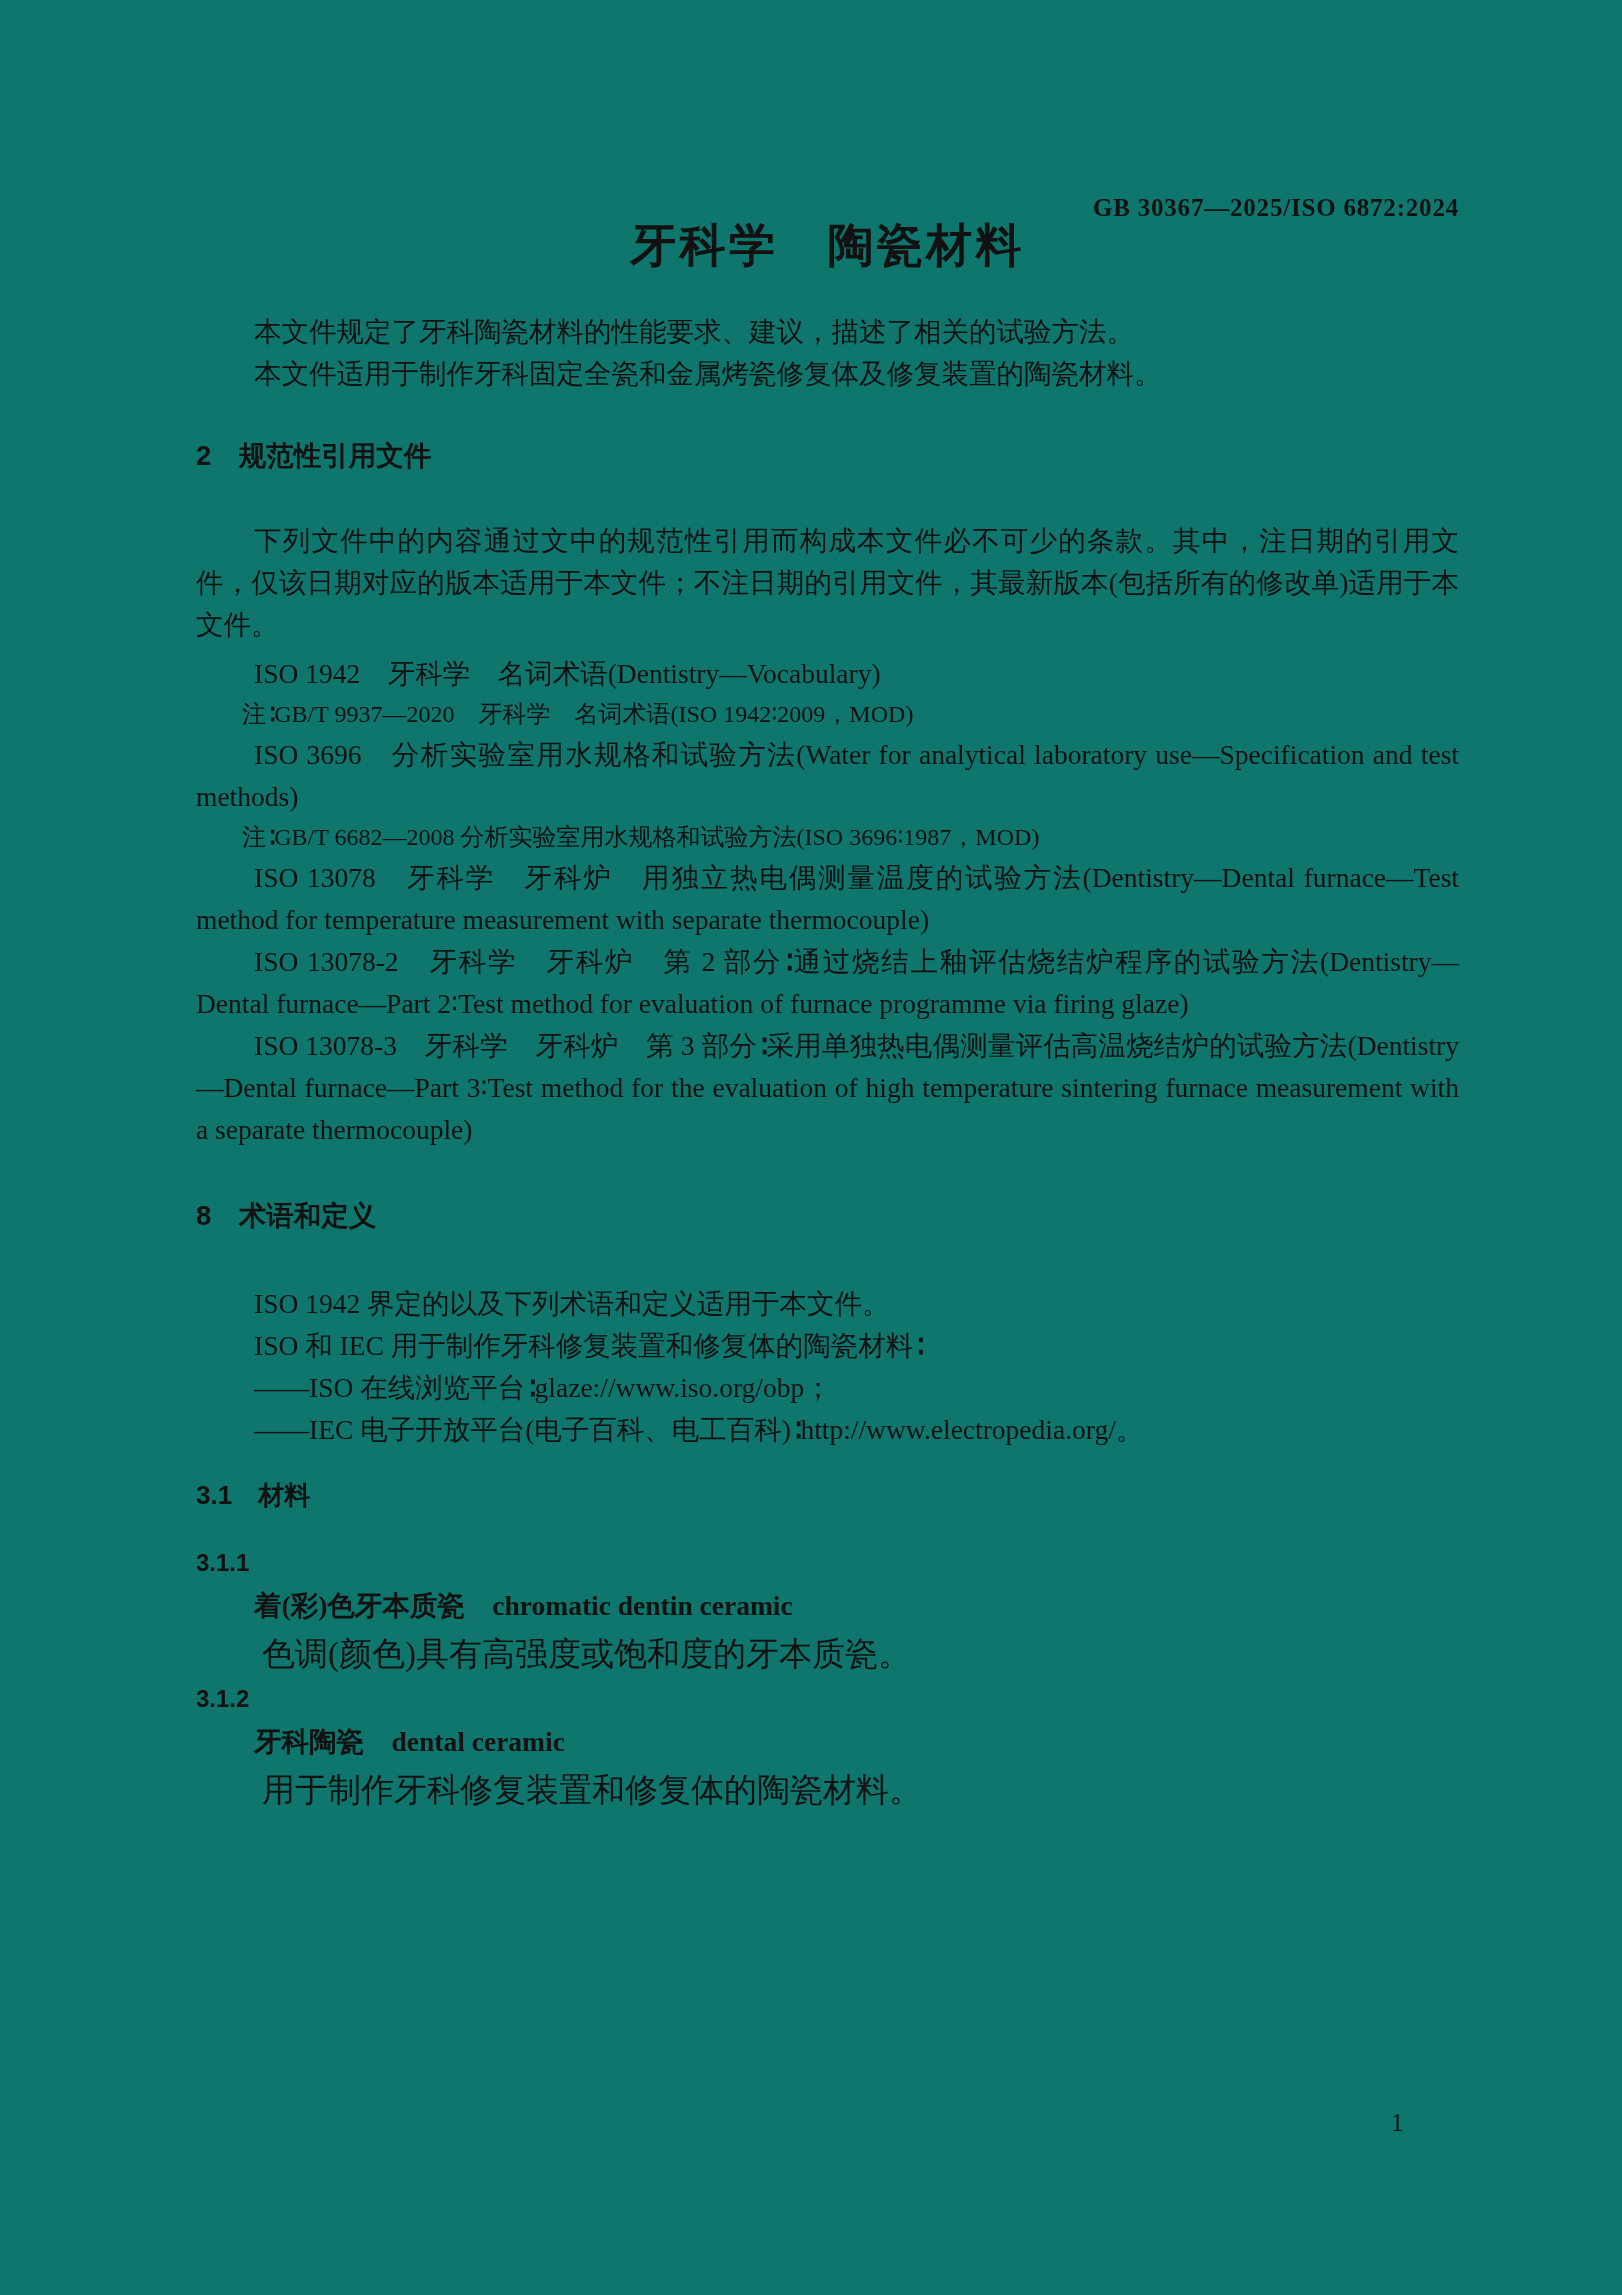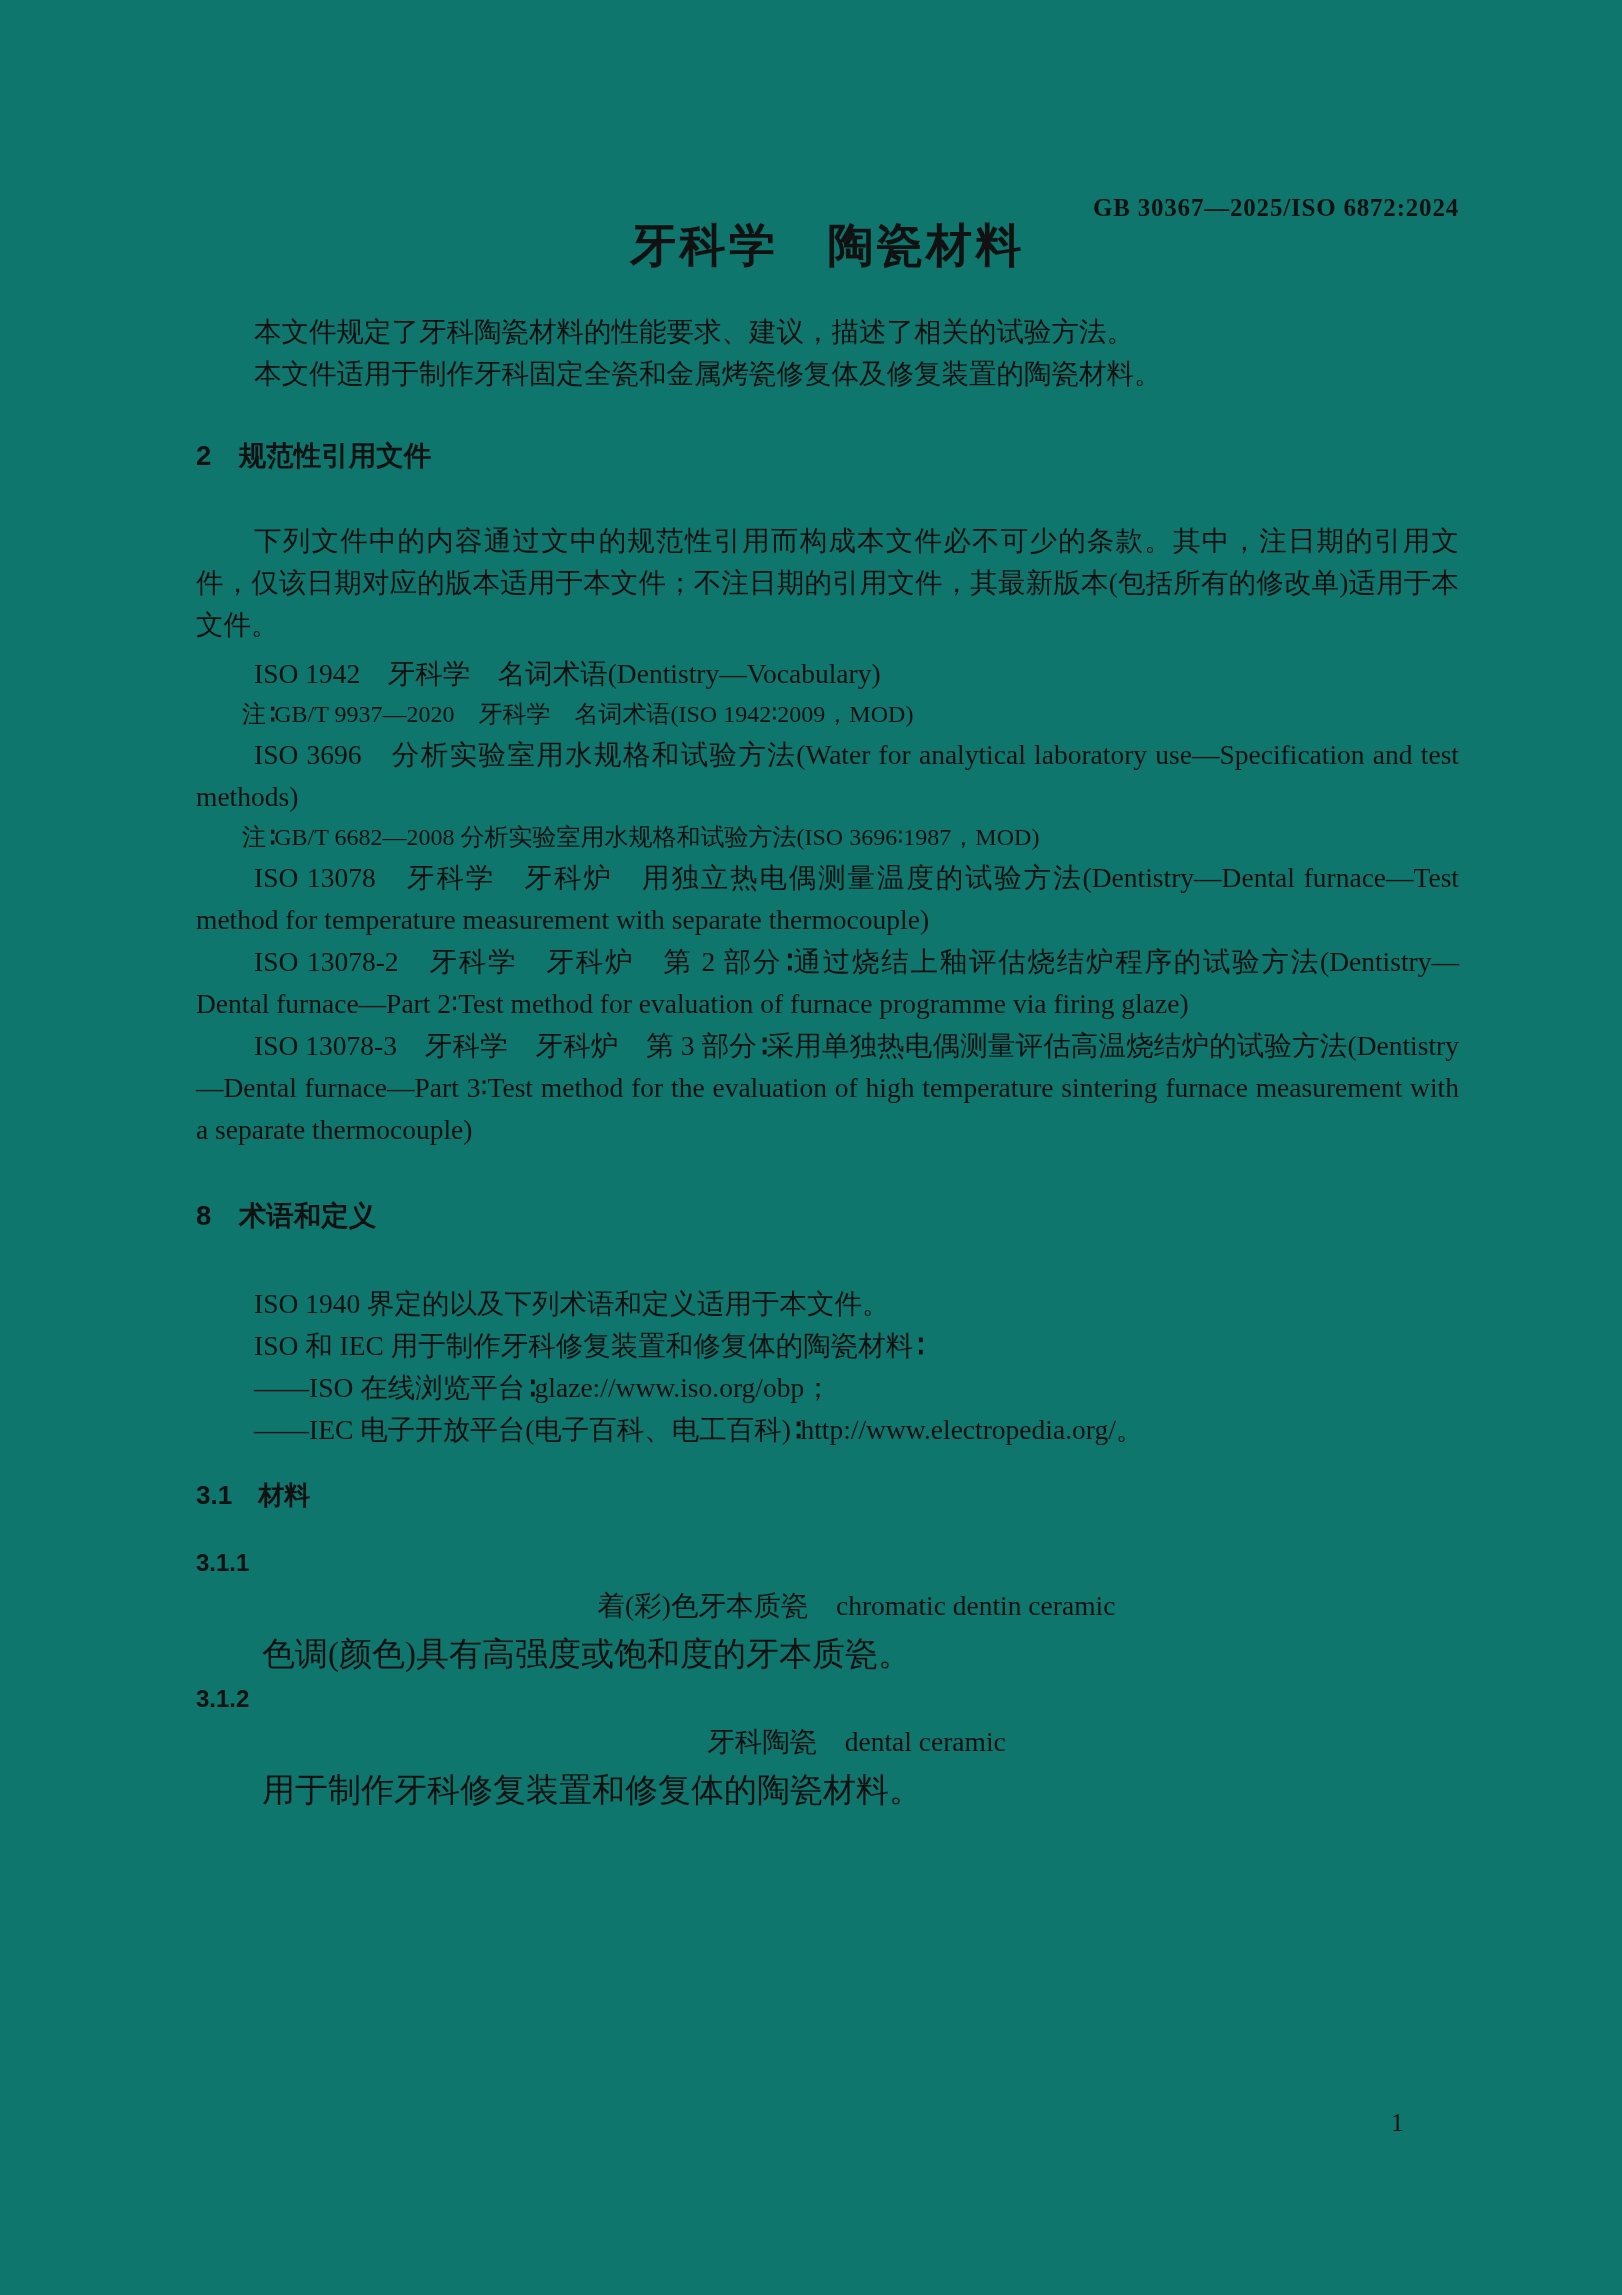--- a/index.html
+++ b/index.html
@@ -79,24 +79,23 @@
   .note {
     font-size: 24px;
     line-height: 39px;
     text-align: justify;
     text-indent: 46px;
     margin: 0;
   }
   .term-line {
     font-size: 27.5px;
     line-height: 40px;
-    font-weight: normal;
+    font-weight: bold;
     text-indent: 58px;
     margin: 6.7px 0 0 0;
-    text-align: center;
   }
   .def-line {
     font-size: 33px;
     line-height: 40px;
     text-indent: 58px;
     margin: 8px;
   }
   .page-number {
     position: absolute;
     left: 1391px;
@@ -126,21 +125,21 @@
       <p class="para ref">ISO 1942　牙科学　名词术语(Dentistry—Vocabulary)</p>
       <p class="note">注∶GB/T 9937—2020　牙科学　名词术语(ISO 1942∶2009，MOD)</p>
       <p class="para ref">ISO 3696　分析实验室用水规格和试验方法(Water for analytical laboratory use—Specification and test methods)</p>
       <p class="note">注∶GB/T 6682—2008 分析实验室用水规格和试验方法(ISO 3696∶1987，MOD)</p>
       <p class="para ref">ISO 13078　牙科学　牙科炉　用独立热电偶测量温度的试验方法(Dentistry—Dental furnace—Test method for temperature measurement with separate thermocouple)</p>
       <p class="para ref">ISO 13078-2　牙科学　牙科炉　第 2 部分∶通过烧结上釉评估烧结炉程序的试验方法(Dentistry—Dental furnace—Part 2∶Test method for evaluation of furnace programme via firing glaze)</p>
       <p class="para ref">ISO 13078-3　牙科学　牙科炉　第 3 部分∶采用单独热电偶测量评估高温烧结炉的试验方法(Dentistry—Dental furnace—Part 3∶Test method for the evaluation of high temperature sintering furnace measurement with a separate thermocouple)</p>
     </div>
 
     <h2 class="sec-heading" id="s3-heading">8　术语和定义</h2>
-    <p class="para first-after-h3">ISO 1940 界定的以及下列术语和定义适用于本文件。</p>
+    <p class="para first-after-h3">ISO 1942 界定的以及下列术语和定义适用于本文件。</p>
     <p class="para">ISO 和 IEC 用于制作牙科修复装置和修复体的陶瓷材料∶</p>
     <p class="para">——ISO 在线浏览平台∶glaze://www.iso.org/obp；</p>
     <p class="para">——IEC 电子开放平台(电子百科、电工百科)∶http://www.electropedia.org/。</p>
 
     <h3 class="sub-heading">3.1　材料</h3>
 
     <p class="clause-num">3.1.1</p>
     <p class="term-line">着(彩)色牙本质瓷　chromatic dentin ceramic</p>
     <p class="def-line">色调(颜色)具有高强度或饱和度的牙本质瓷。</p>
 

